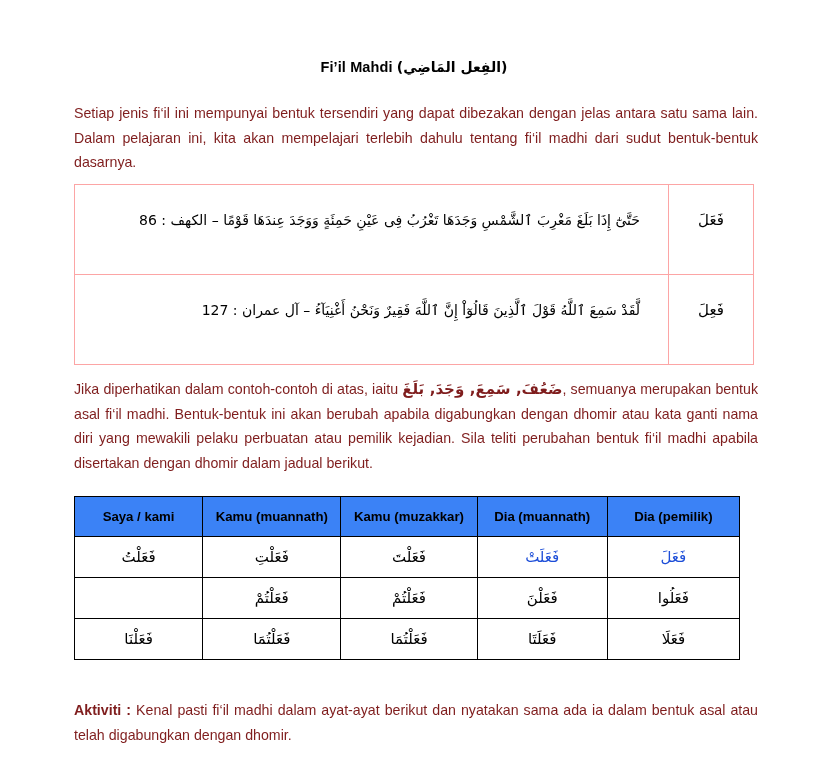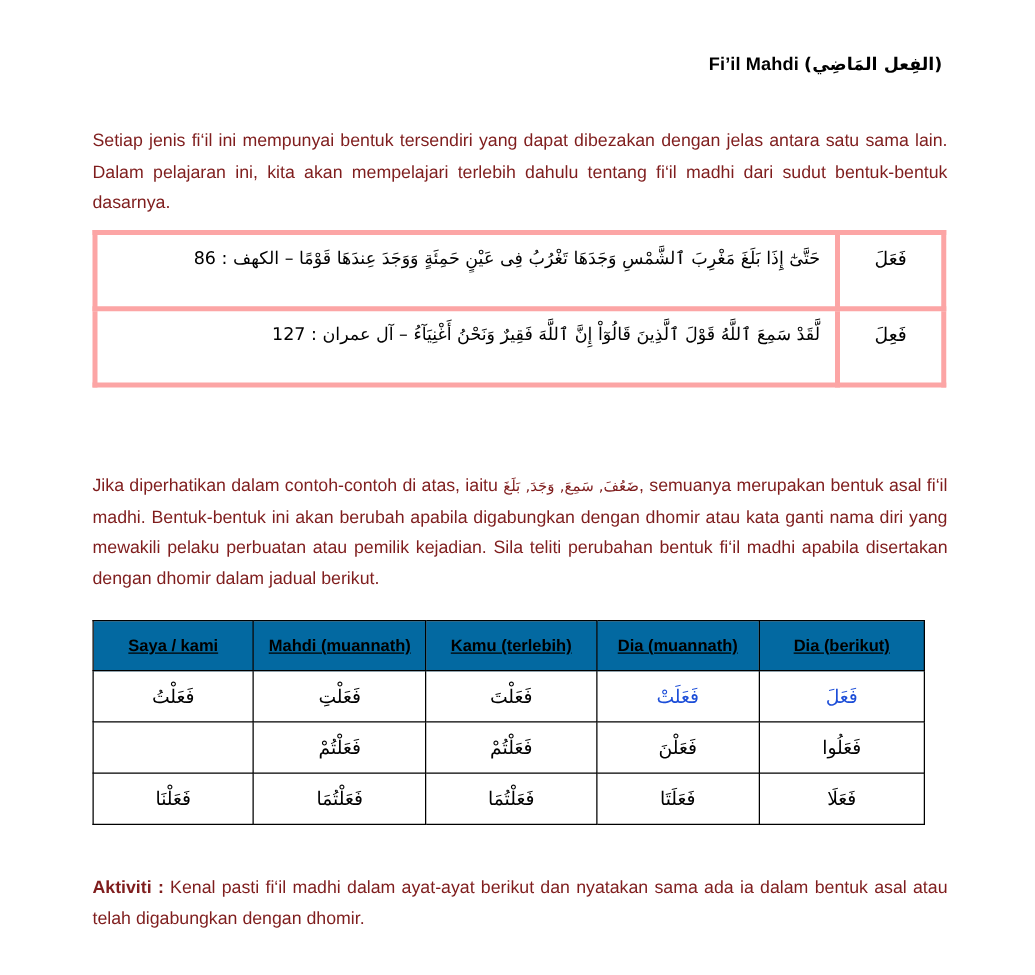--- a/index.html
+++ b/index.html
@@ -19,23 +19,23 @@
     position: absolute;
     left: 0; top: 0;
     width: 828px;
     height: 780px;
   }
 
   
   .title {
     position: absolute;
     left: 74px;
-    top: 41px;
+    top: 56px;
     width: 680px;
-    text-align: right;
+    text-align: center;
     font-size: 14.5px;
     font-weight: bold;
     line-height: 22px;
     letter-spacing: 0.1px;
   }
   .title .ar {
     font-family: "DejaVu Sans", "Liberation Sans", sans-serif;
     font-size: 14px;
     font-weight: bold;
     direction: rtl;
@@ -61,40 +61,41 @@
     top: 377px;
     width: 684px;
   }
   .para-bottom {
     left: 74px;
     top: 698px;
     width: 684px;
   }
   .para .inline-ar {
     font-family: "DejaVu Sans", "Liberation Sans", sans-serif;
-    font-size: 12px;
+    font-size: 15px;
     direction: rtl;
     unicode-bidi: isolate;
     white-space: nowrap;
+    font-weight: bold;
   }
   .bold-lead { font-weight: bold; }
 
   
   .tbl-examples {
     position: absolute;
     left: 74px;
     top: 184px;
     width: 679px;
     border-collapse: collapse;
     table-layout: fixed;
   }
   .tbl-examples td {
-    border: 4px solid #fca5a5;
+    border: 1px solid #fca5a5;
     vertical-align: top;
-    padding: 0;
+    padding: 16px;
     height: 57px;
   }
   .tbl-examples .col-verse { width: 594px; }
   .tbl-examples .col-pattern { width: 85px; }
   .verse-cell {
     direction: rtl;
     unicode-bidi: isolate;
     text-align: right;
     font-family: "DejaVu Sans", "Liberation Sans", sans-serif;
     font-size: 14px;
@@ -122,27 +123,26 @@
     border-collapse: collapse;
     table-layout: fixed;
   }
   .tbl-conj th,
   .tbl-conj td {
     border: 1px solid #000000;
     padding: 0;
     text-align: center;
   }
   .tbl-conj th {
-    background: #0369a1;
+    background: #3b82f6;
     font-size: 13.2px;
     font-weight: bold;
     height: 39px;
     vertical-align: middle;
     color: #000000;
-    text-decoration: underline;
   }
   .tbl-conj td {
     height: 40px;
     vertical-align: middle;
     font-family: "DejaVu Sans", "Liberation Sans", sans-serif;
     font-size: 15px;
     direction: rtl;
     unicode-bidi: isolate;
     line-height: 28px;
   }
@@ -196,24 +196,24 @@
     <colgroup>
       <col class="c0">
         <col class="c1">
         <col class="c2">
         <col class="c3">
         <col class="c4">
     </colgroup>
     <thead>
       <tr>
         <th>Saya / kami</th>
-        <th>Mahdi (muannath)</th>
-        <th>Kamu (terlebih)</th>
+        <th>Kamu (muannath)</th>
+        <th>Kamu (muzakkar)</th>
         <th>Dia (muannath)</th>
-        <th>Dia (berikut)</th>
+        <th>Dia (pemilik)</th>
       </tr>
     </thead>
     <tbody>
       <tr>
         <td>فَعَلْتُ</td>
         <td>فَعَلْتِ</td>
         <td>فَعَلْتَ</td>
         <td class="hl">فَعَلَتْ</td>
         <td class="hl">فَعَلَ</td>
       </tr>

